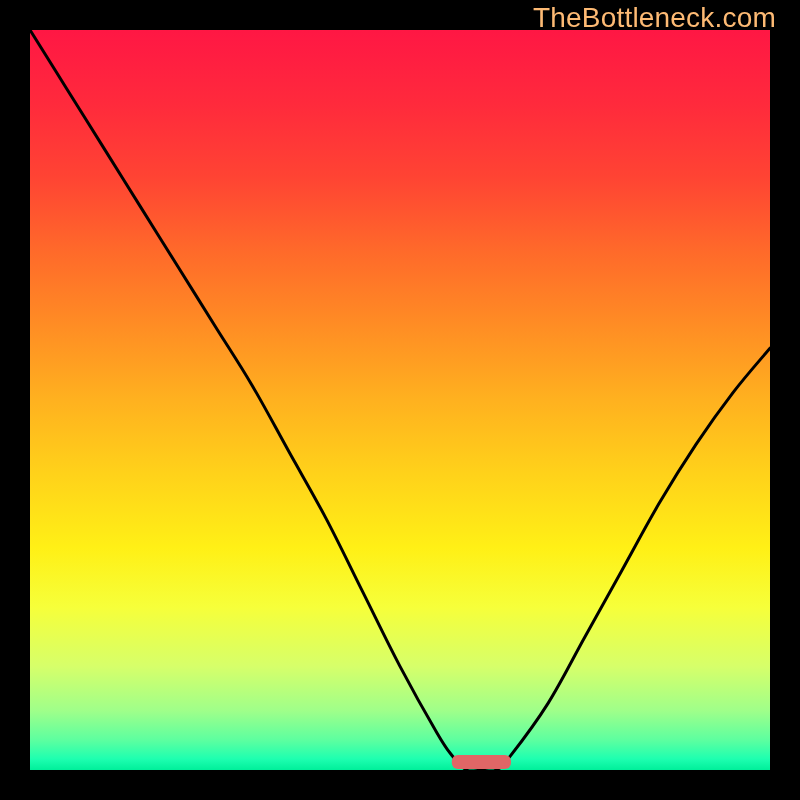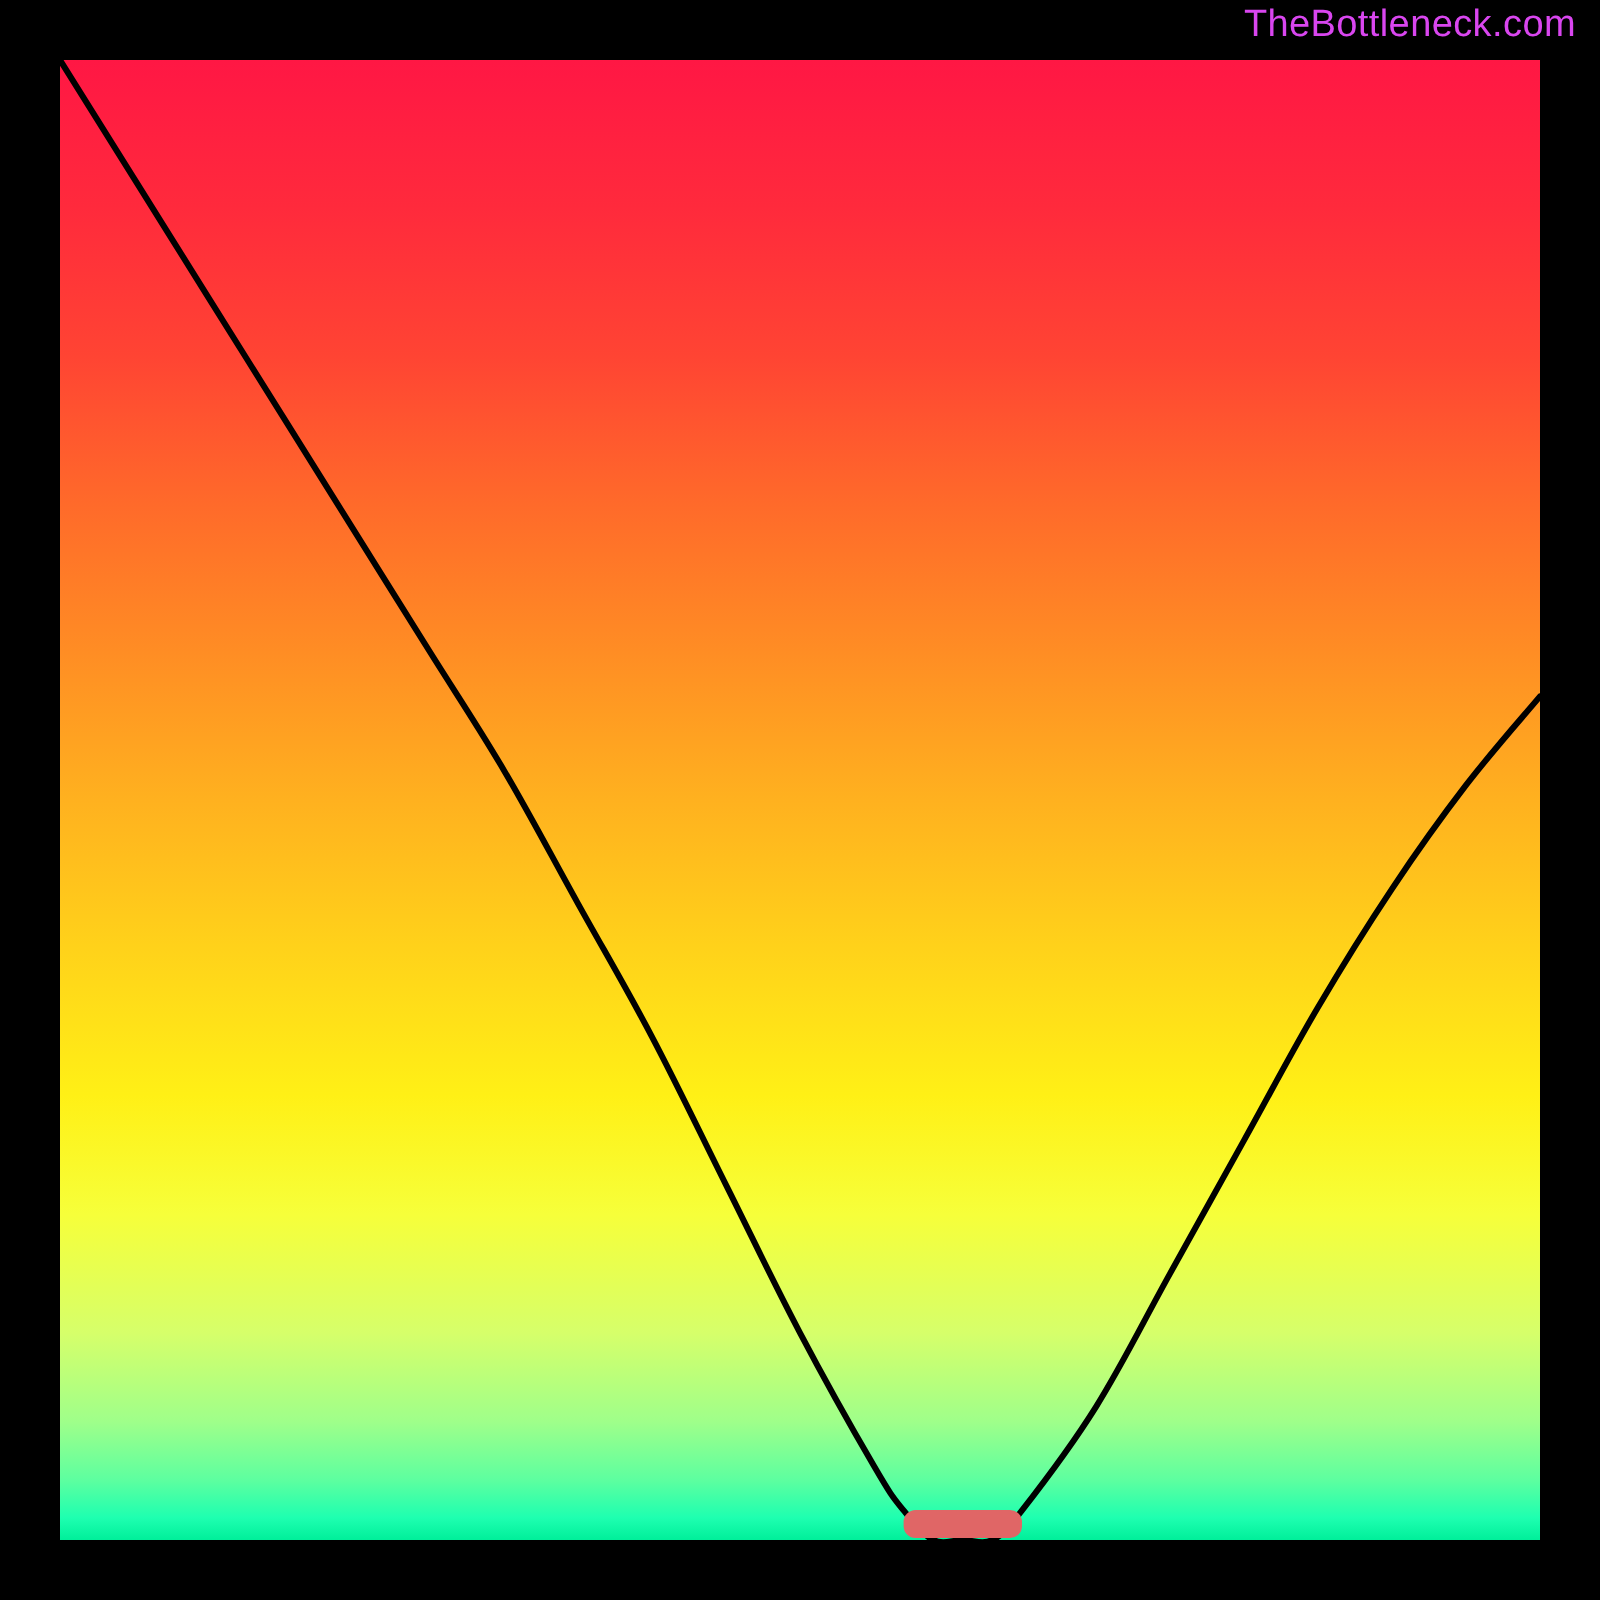--- a/index.html
+++ b/index.html
@@ -15,23 +15,23 @@
     position: absolute;
     top: 0;
     left: 0;
     width: 800px;
     height: 800px;
     background: #000;
   }
   .watermark {
     position: absolute;
     top: 2px;
-    right: 12px;
-    color: #d946ef;
-    font-size: 19px;
+    right: 24px;
+    color: #fdba74;
+    font-size: 28px;
     font-weight: 500;
     letter-spacing: 0.2px;
     user-select: none;
   }
   .plot {
     position: absolute;
     top: 30px;
     left: 30px;
     width: 740px;
     height: 740px;

